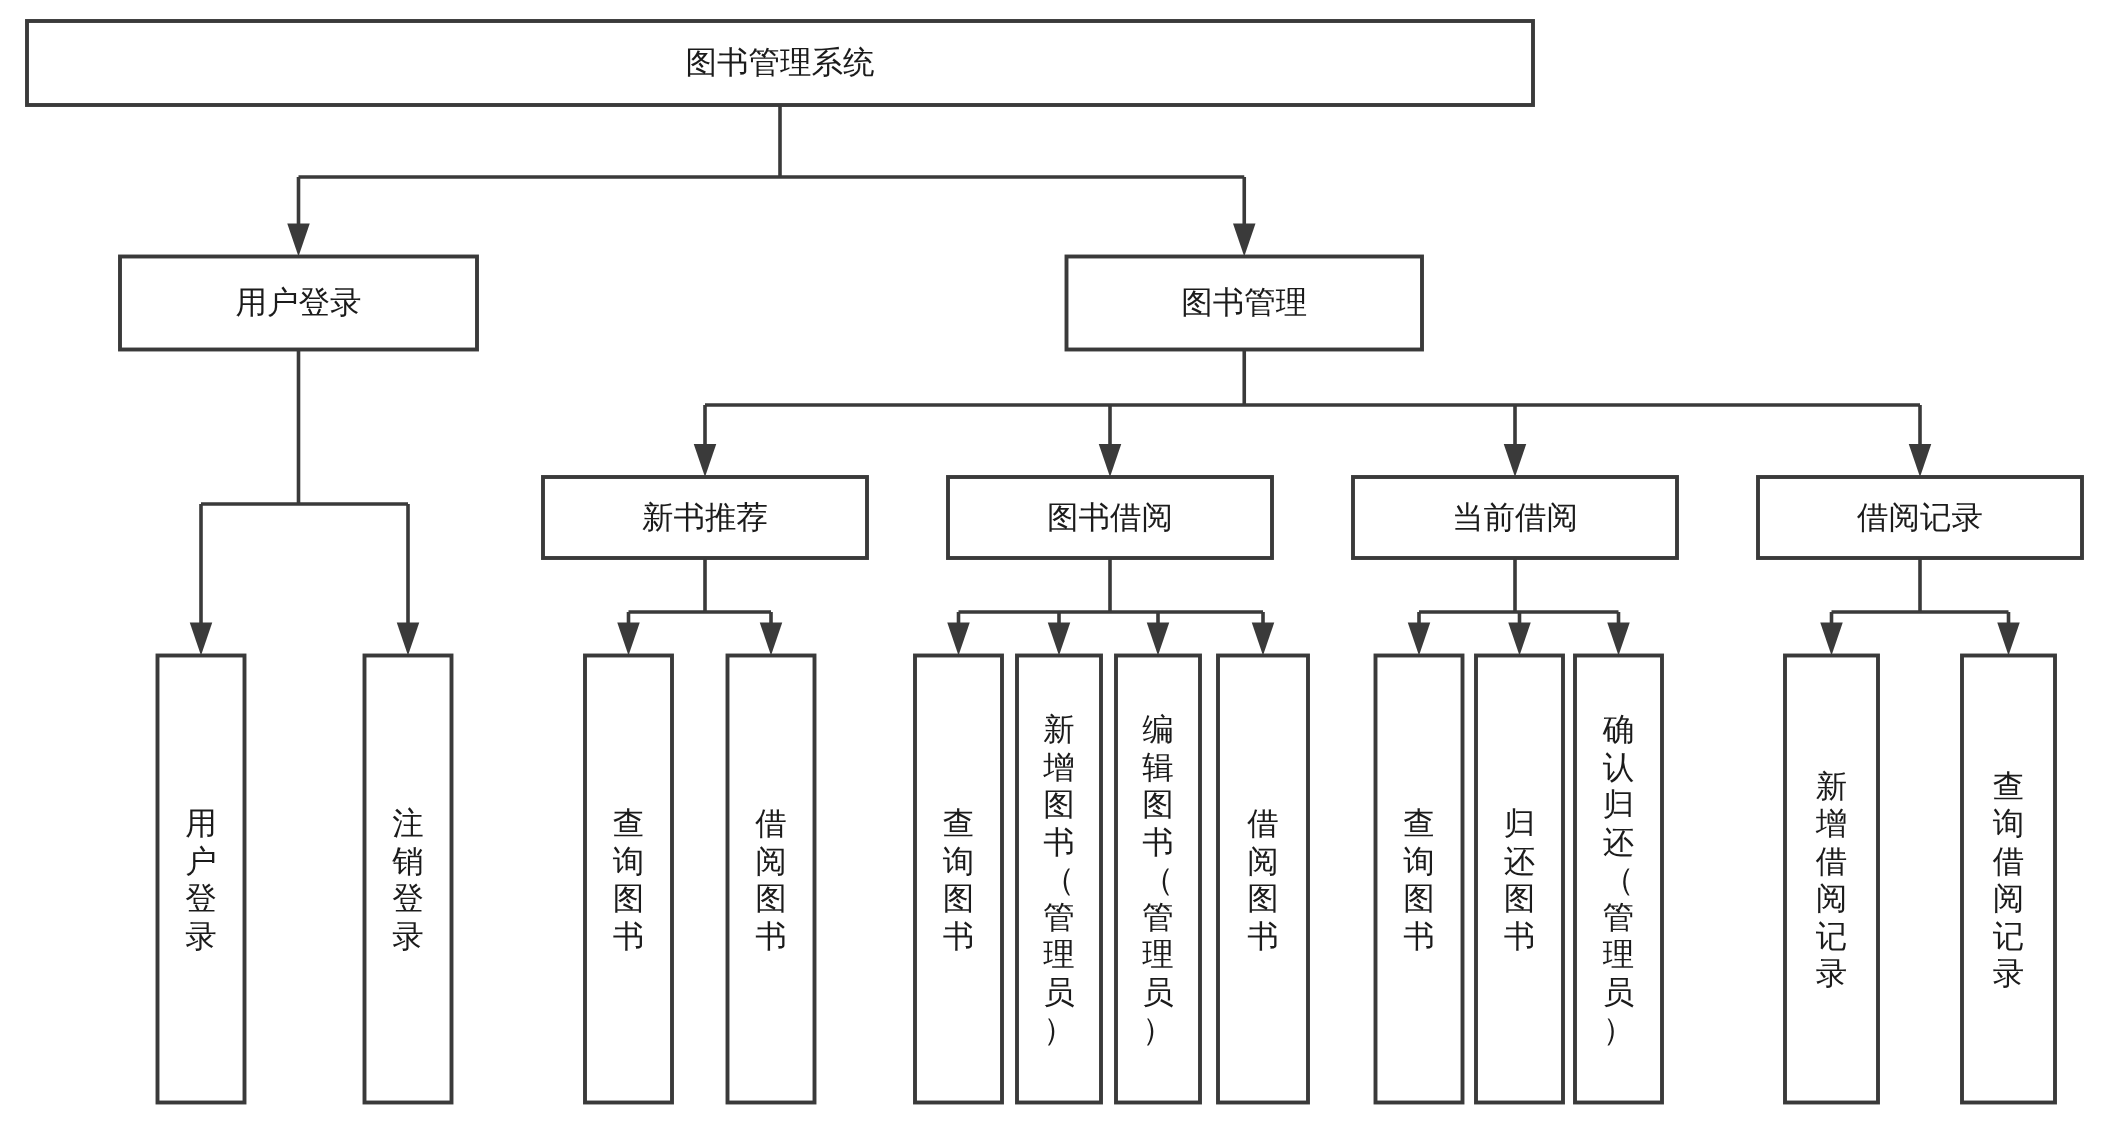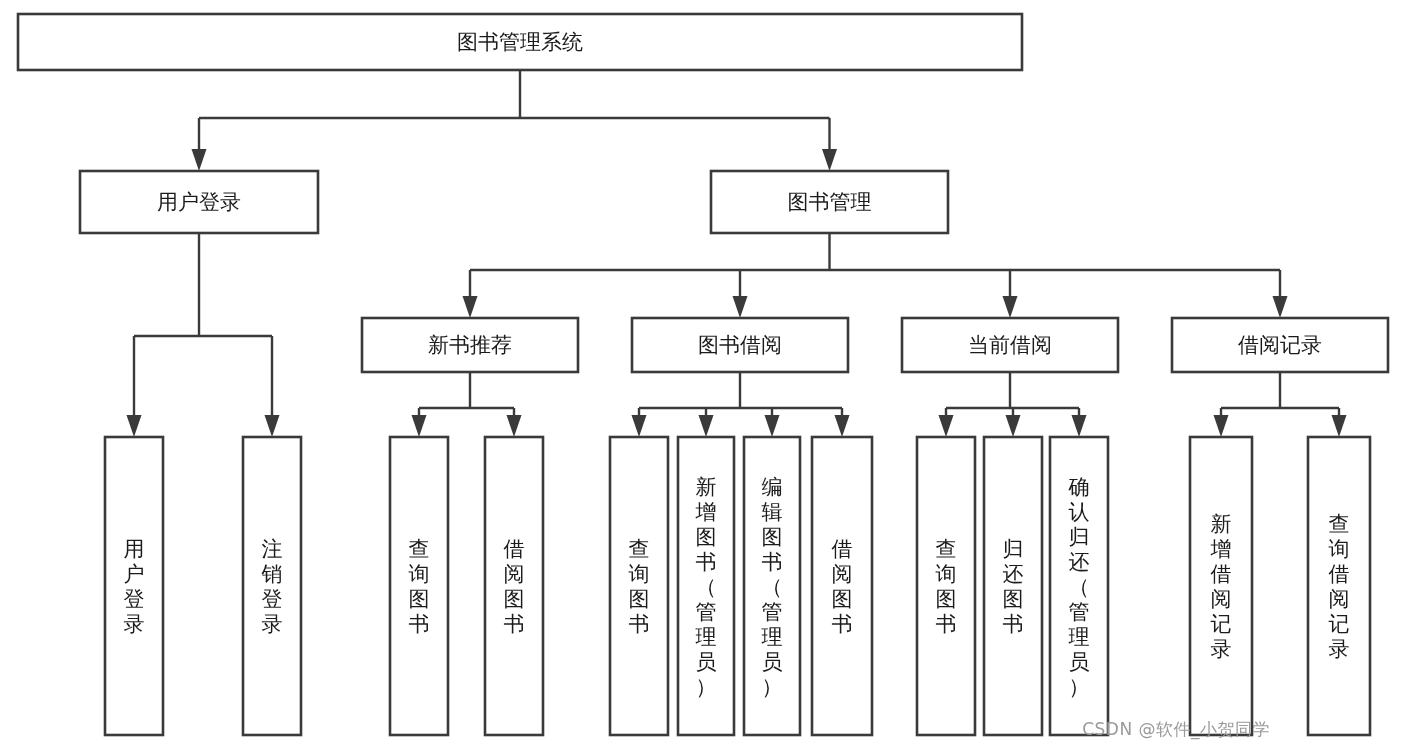--- a/index.html
+++ b/index.html
@@ -217,14 +217,13 @@
         <g>
           <rect x="1190" y="437" width="62" height="298" class="node-box"></rect>
           <text x="1221" class="node-label-v"><tspan x="1221" y="531">新</tspan><tspan x="1221" y="556">增</tspan><tspan x="1221" y="581">借</tspan><tspan x="1221" y="606">阅</tspan><tspan x="1221" y="631">记</tspan><tspan x="1221" y="656">录</tspan></text>
         </g>
         <g>
           <rect x="1308" y="437" width="62" height="298" class="node-box"></rect>
           <text x="1339" class="node-label-v"><tspan x="1339" y="531">查</tspan><tspan x="1339" y="556">询</tspan><tspan x="1339" y="581">借</tspan><tspan x="1339" y="606">阅</tspan><tspan x="1339" y="631">记</tspan><tspan x="1339" y="656">录</tspan></text>
         </g>
       </g>
   </svg>
-  <div class="watermark-text">CSDN @软件_小贺同学</div>
 </div>
 
 </body></html>

